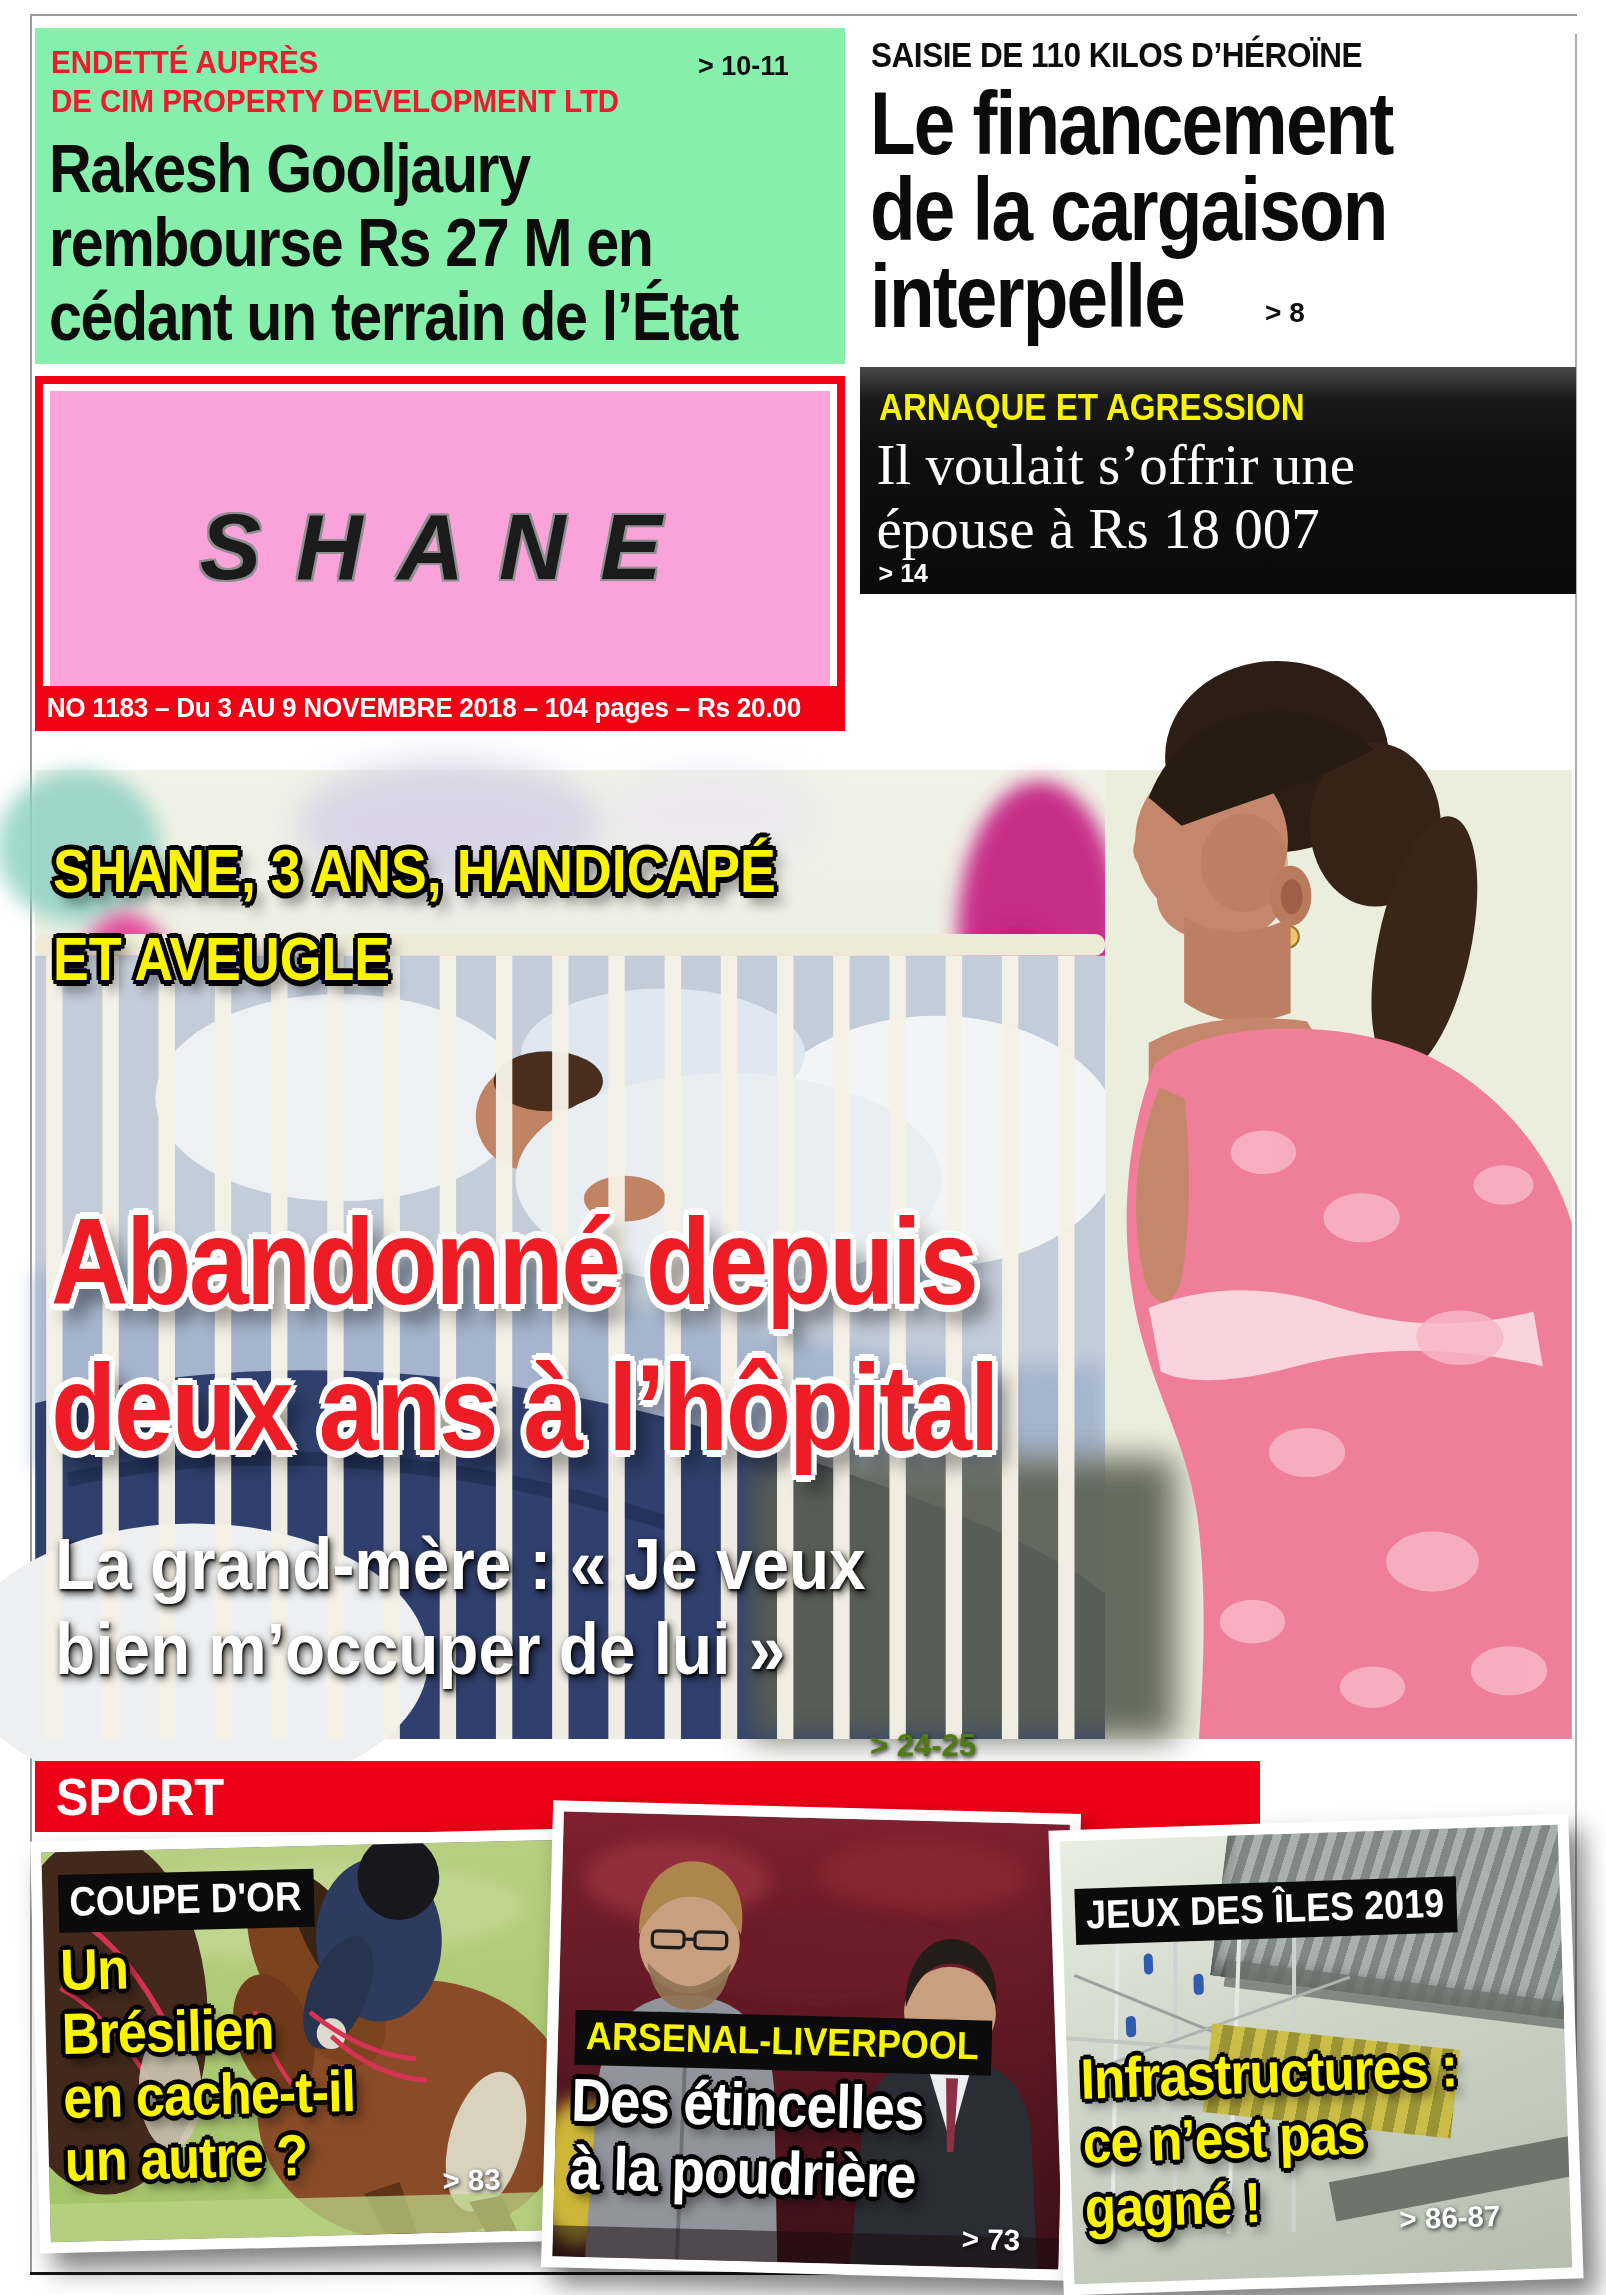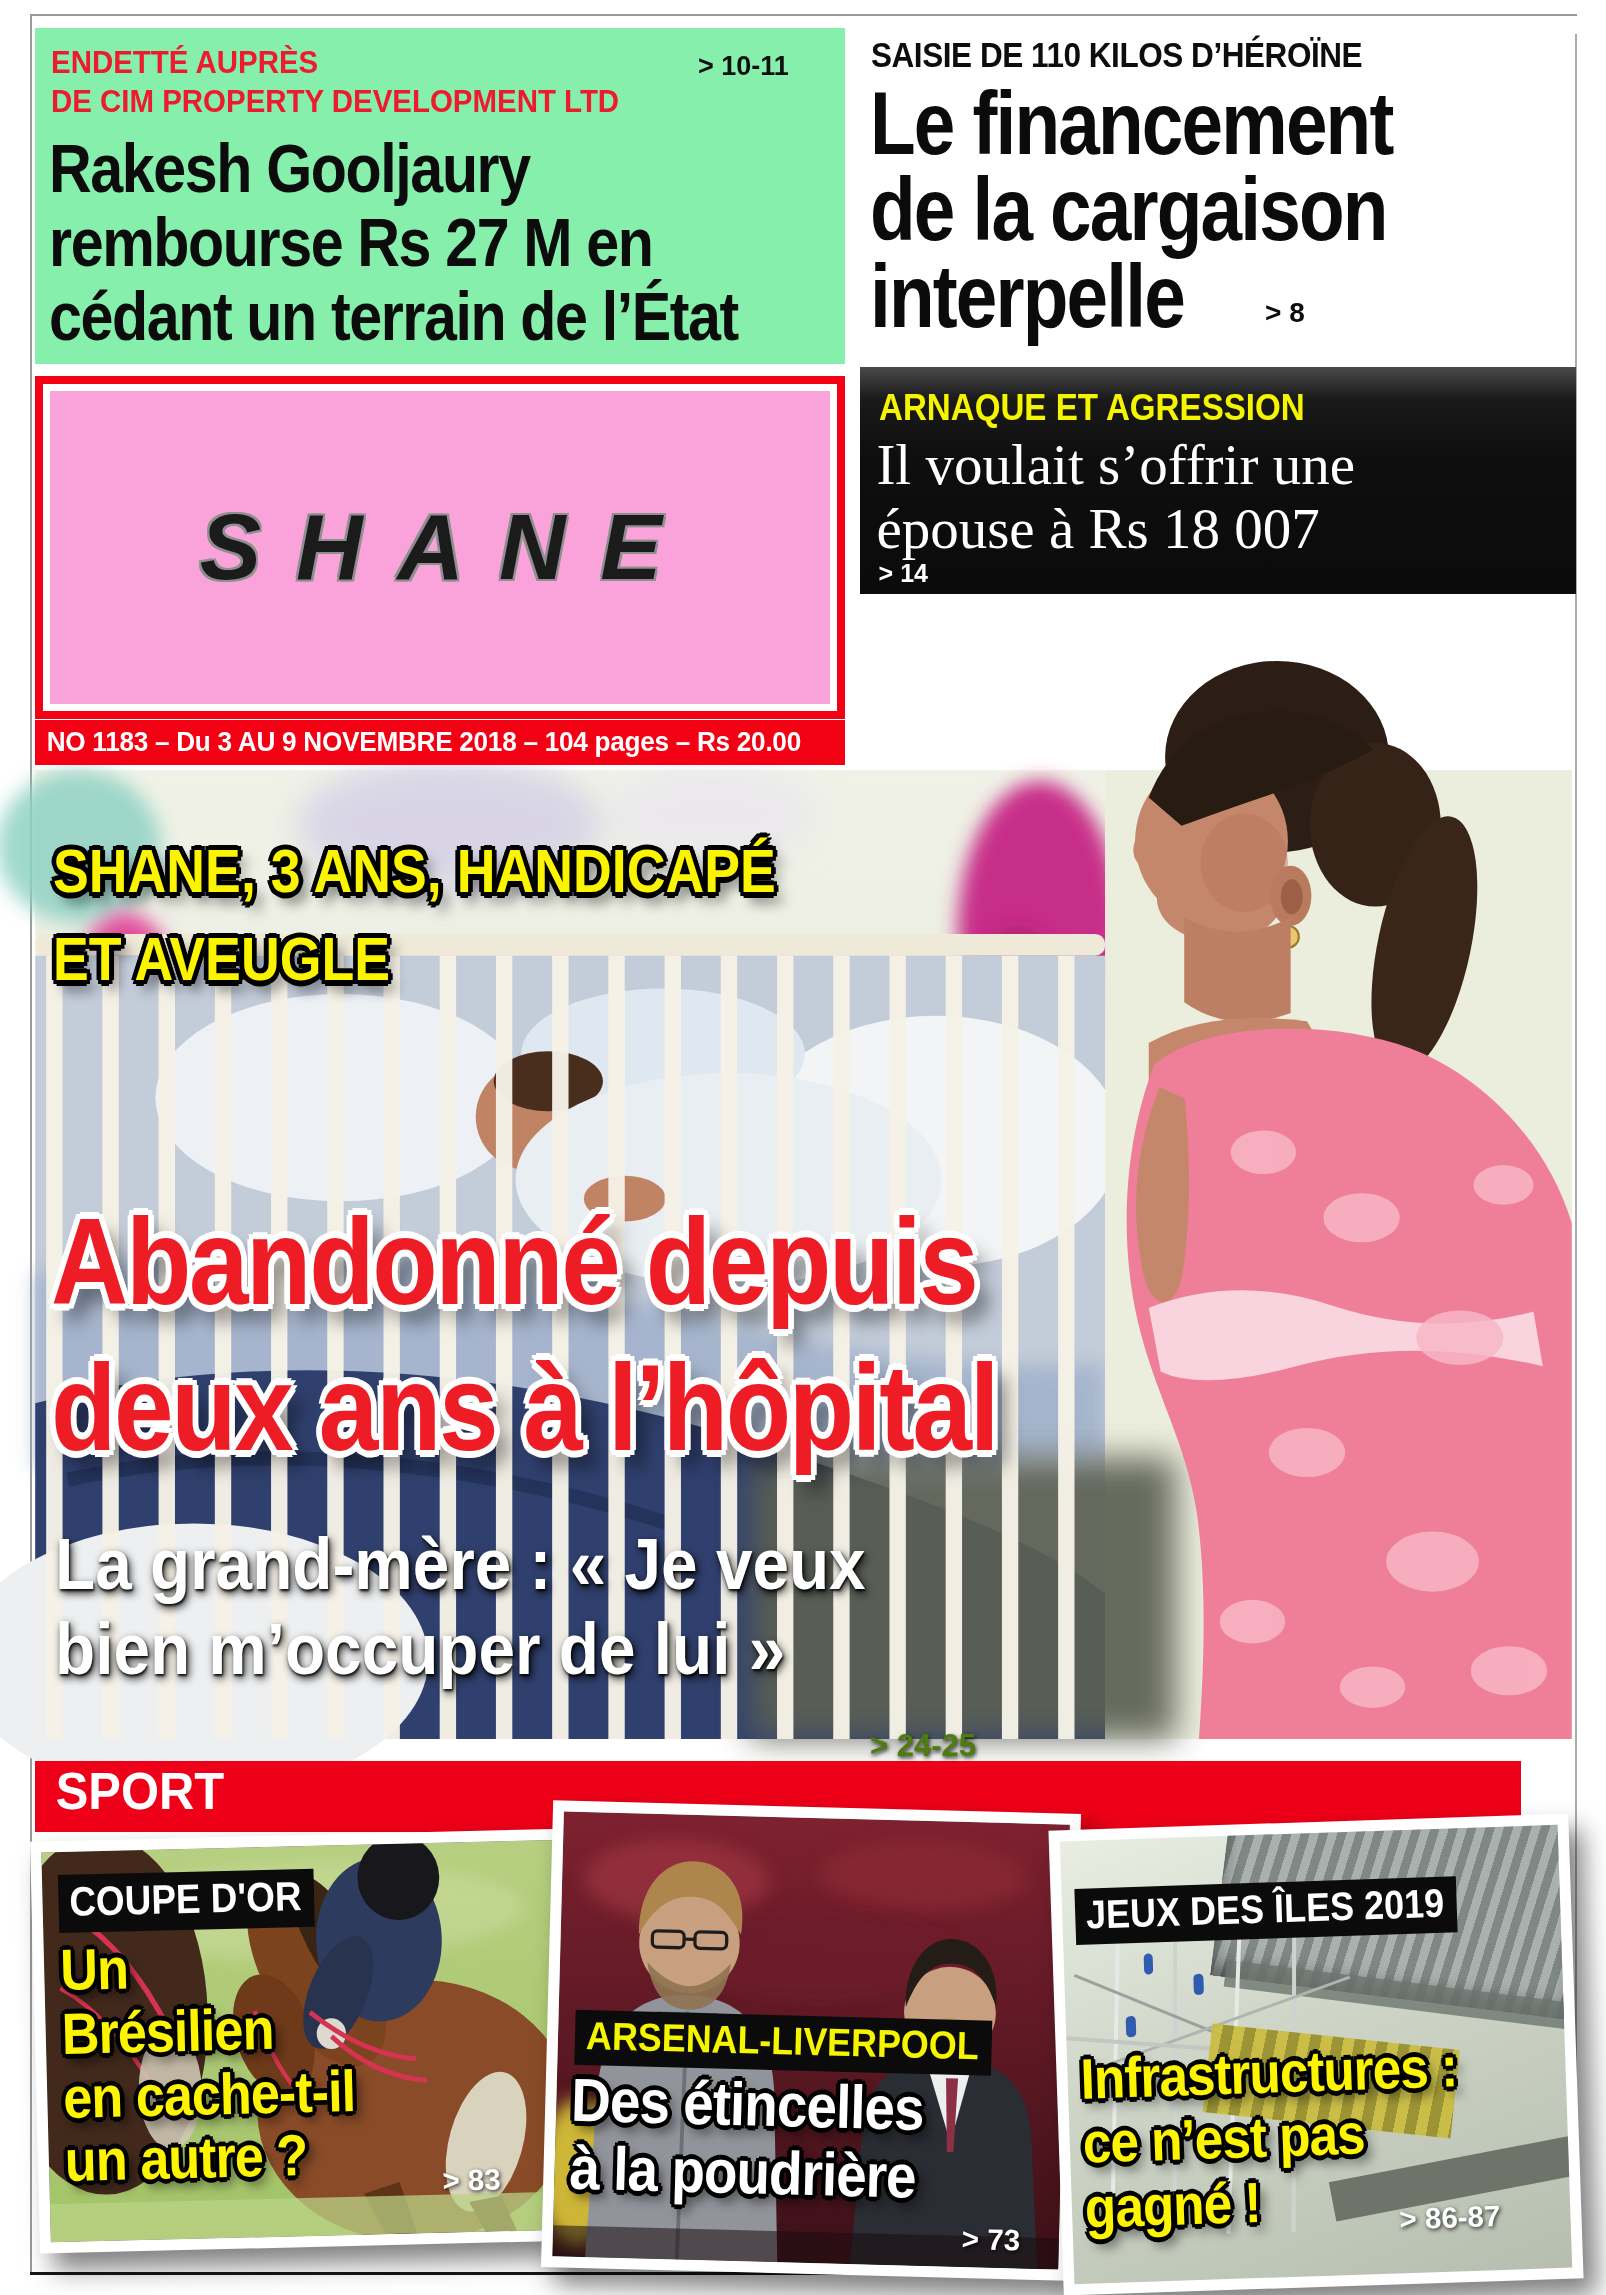--- a/index.html
+++ b/index.html
@@ -35,38 +35,38 @@
 
   
   #masthead{left:35px;top:376px;width:810px;height:343px;background:#F20014;padding:0;z-index:2;}
   #mh-white{position:absolute;left:8.2px;top:8.2px;right:8.2px;bottom:8.2px;background:#fff;}
   #mh-core{position:absolute;left:7px;top:7px;right:7px;bottom:7px;display:flex;flex-direction:column;}
   #mh-red{flex:1.62;background:#F20014;position:relative;overflow:visible;display:flex;align-items:center;justify-content:center;}
   #mh-title{color:#fff;font-weight:700;font-size:203px;letter-spacing:-7.6px;line-height:.9;margin-top:-3.3px;}
   #mh-pink{flex:1;background:#F9A3DA;display:flex;align-items:center;justify-content:center;}
   #mh-sub{color:#1b1b1b;font-weight:700;font-style:italic;font-size:92px;letter-spacing:35px;text-indent:16.4px;
     text-shadow:2.2px 2.2px 0 #8f8f8f,-2.2px 2.2px 0 #8f8f8f,2.2px -2.2px 0 #8f8f8f,-2.2px -2.2px 0 #8f8f8f;}
-  #issue-strip{left:35px;top:720px;width:810px;height:45px;background:#F20014;display:flex;align-items:center;z-index:2;}
+  #issue-strip{left:35px;top:686px;width:810px;height:45px;background:#F20014;display:flex;align-items:center;z-index:2;}
   #issue-line{color:#fff;font-size:27px;font-weight:700;padding-left:12px;letter-spacing:-0.3px;transform:scaleX(.97);transform-origin:left center;white-space:nowrap;}
 
   
   #main-photo{left:35px;top:661px;width:1537px;height:1078px;z-index:1;}
   #main-photo svg{display:block;overflow:visible;}
 
   
   #ms-kicker{left:53px;top:828px;font-size:61px;line-height:1.44;font-weight:800;color:#FBF400;transform:scaleX(.88);z-index:3;
     text-shadow:-3.8px -3.8px 0 #000,3.8px -3.8px 0 #000,-3.8px 3.8px 0 #000,3.8px 3.8px 0 #000,0 5.5px 0 #000,0 -5.5px 0 #000,5.5px 0 0 #000,-5.5px 0 0 #000,8.7px 9.8px 14px rgba(0,0,0,.6);}
   #ms-headline{left:51px;top:1189px;margin:0;font-size:123px;line-height:1.19;font-weight:800;color:#EE1C25;letter-spacing:-2.7px;transform:scaleX(.87);z-index:3;
     text-shadow:-4.9px -4.9px 0 #fff,4.9px -4.9px 0 #fff,-4.9px 4.9px 0 #fff,4.9px 4.9px 0 #fff,0 -6.6px 0 #fff,0 6.6px 0 #fff,-6.6px 0 0 #fff,6.6px 0 0 #fff,14px 16.4px 21px rgba(0,0,0,.55);}
   #ms-sub{left:55px;top:1522px;font-size:73px;line-height:1.16;font-weight:800;color:#fff;transform:scaleX(.9);z-index:3;
     text-shadow:2.7px 3.8px 8.7px rgba(0,0,0,.85),1.1px 1.6px 2.7px rgba(0,0,0,.9);}
   #ms-ref{left:870px;top:1728px;font-size:31px;font-weight:800;color:#4d7c0f;z-index:3;text-shadow:1.1px 1.6px 4.4px rgba(0,0,0,.8);}
 
   
-  #sport-band{left:35px;top:1761px;width:1486px;height:71px;background:#EE0118;z-index:2;display:flex;}
+  #sport-band{left:35px;top:1761px;width:1225px;height:71px;background:#EE0118;z-index:2;display:flex;align-items:center;}
   #sport-label{color:#fff;font-size:52px;font-weight:800;padding-left:22px;transform:scaleX(.94);transform-origin:left center;}
 
   
   .card{position:absolute;background:#ffffff;box-shadow:13px 16.4px 26px rgba(0,0,0,.5);z-index:3;}
   .card-photo{position:absolute;left:11px;top:11px;right:11px;bottom:11px;overflow:hidden;background:#888;}
   #card1{left:35px;top:1835px;width:546px;height:412px;transform:rotate(-1.4deg);}
   #card2{left:547px;top:1807px;width:528px;height:467px;transform:rotate(1.5deg);}
   #card3{left:1056px;top:1822px;width:520px;height:465px;transform:rotate(-1.9deg);}
 
   .chip{position:absolute;background:#0b0b0b;padding:4.4px 14px 6.6px 12px;font-weight:800;z-index:4;}

